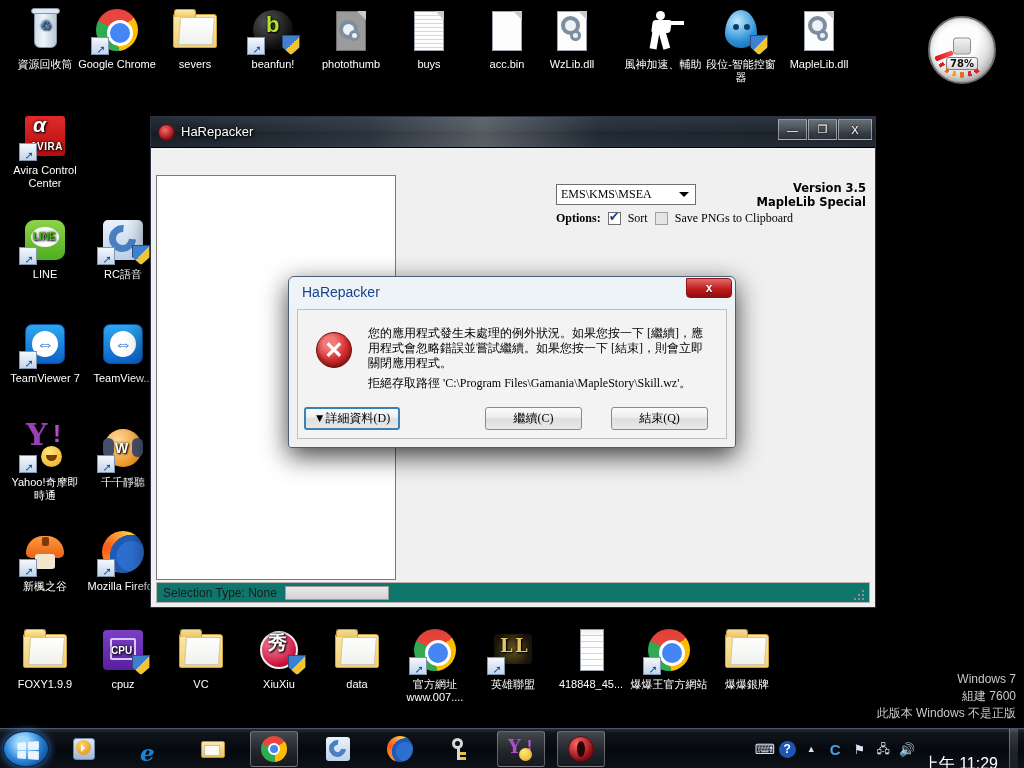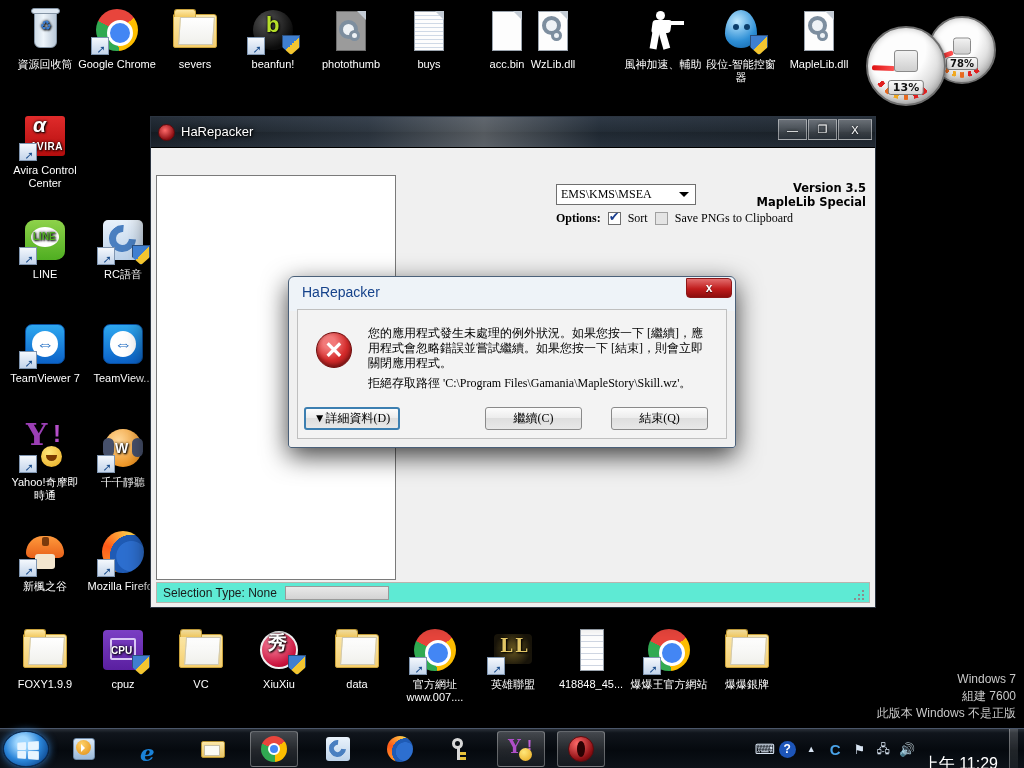--- a/index.html
+++ b/index.html
@@ -239,21 +239,21 @@
     content: "✔"; position: absolute; left: 0px; top: -4px;
     font-size: 13px; color: #1b3f8f;
   }
   #version {
     position: absolute; right: 4px; top: 6px; text-align: right;
     font-size: 11.5px; font-weight: bold; line-height: 14px; color: #000;
     font-family: "DejaVu Sans", sans-serif;
   }
   #hrp-status {
     position: absolute; left: 5px; right: 5px; bottom: 4px; height: 21px;
-    background: #5eead4; border: 1px solid #b9b4ae;
+    background: #0f766e; border: 1px solid #b9b4ae;
     display: flex; align-items: center; padding-left: 6px;
     font-size: 12px; color: #1a1a1a;
   }
   #hrp-status .pbar {
     width: 104px; height: 14px; margin-left: 8px;
     background: linear-gradient(#e9e9e9,#d3d3d3); border: 1px solid #9a9a9a;
   }
   #hrp-status .grip {
     position: absolute; right: 3px; bottom: 2px; width: 12px; height: 12px;
     background:
@@ -421,21 +421,21 @@
     <span class="lbl">buys</span>
   </div>
 
   <div class="dicon" style="left:468px; top:6px;">
     <div class="gfx">
         <div class="doc"></div>
       </div>
     <span class="lbl">acc.bin</span>
   </div>
 
-  <div class="dicon" style="left:514px; top:6px;text-align:center;">
+  <div class="dicon" style="left:533px; top:6px;text-align:center;">
     <div class="gfx">
       <div class="doc"></div>
         <div class="gear" style="left:13px;top:10px;"></div>
         <div class="gear small"></div>
     </div>
     <span class="lbl">WzLib.dll</span>
   </div>
 
   <div class="dicon" style="left:624px; top:6px;">
     <div class="gfx">
@@ -622,26 +622,20 @@
       </div>
     <span class="lbl">爆爆銀牌</span>
   </div>
 
   <div id="gadget">
     <div class="meter" id="meter-ram">
       <div class="ticks"></div>
       <div class="needle" style="transform:rotate(-20deg);"></div>
       <div class="chip"></div>
       <div class="pct">78%</div>
-    </div>
-    <div class="meter" id="meter-cpu">
-      <div class="ticks"></div>
-      <div class="needle" style="transform:rotate(2deg);"></div>
-      <div class="chip"></div>
-      <div class="pct">13%</div>
     </div>
   </div>
 
   <div id="watermark">
     <div>Windows 7</div>
     <div>組建 7600</div>
     <div>此版本 Windows 不是正版</div>
   </div>
 
   <div id="hrp">

